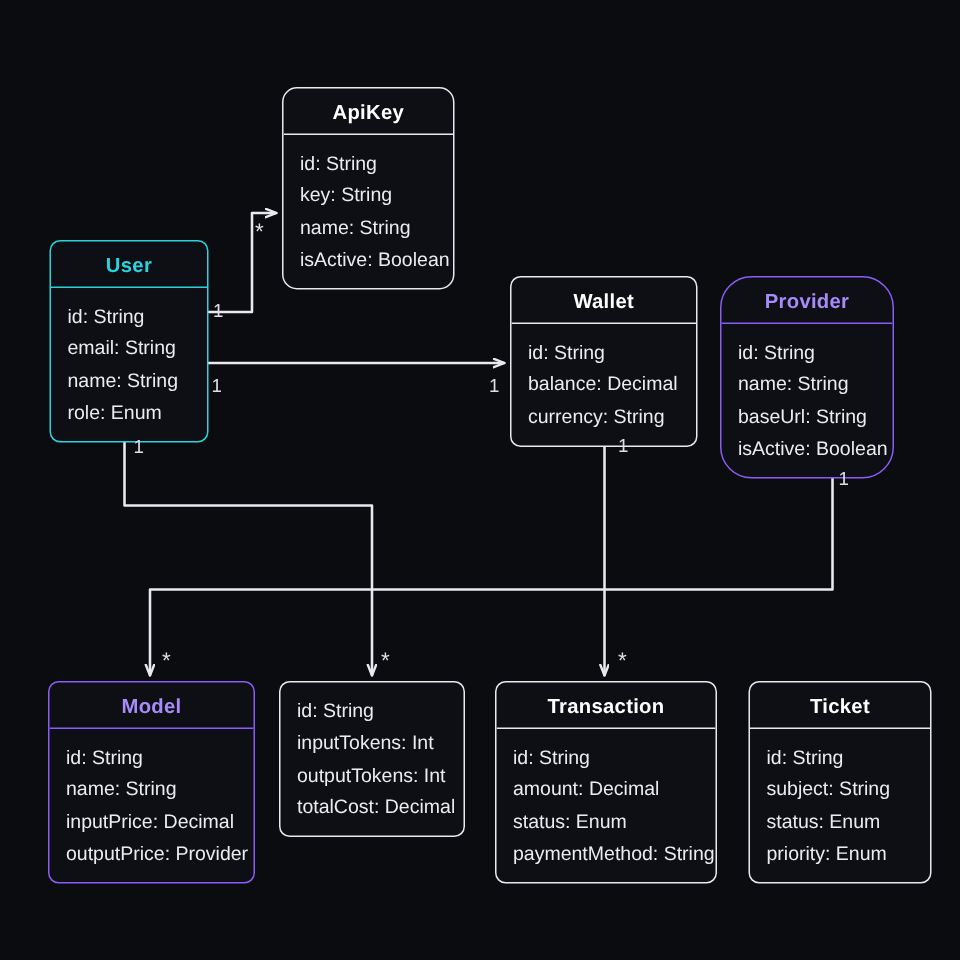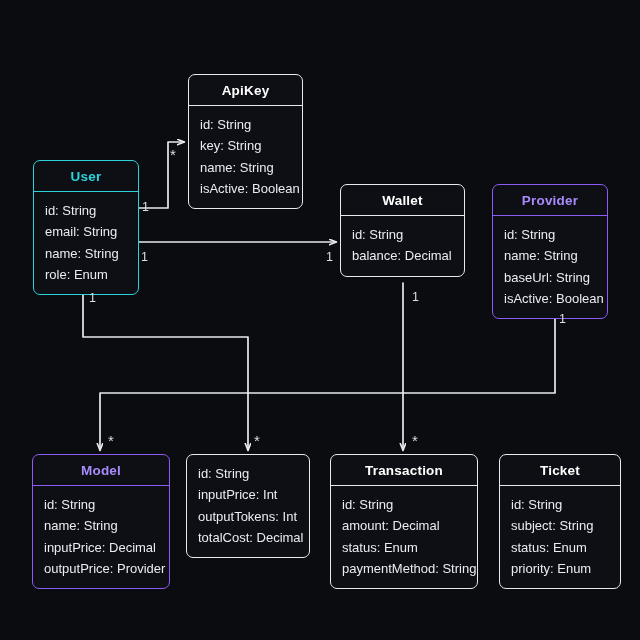--- a/index.html
+++ b/index.html
@@ -76,21 +76,21 @@
       <path d="M133,242 L336,242" marker-end="url(#arrow)"></path>
 
       <path d="M83,289 L83,337 L248,337 L248,450" marker-end="url(#arrow)"></path>
 
       <path d="M403,283 L403,450" marker-end="url(#arrow)"></path>
 
       <path d="M555,305 L555,393 L100,393 L100,450" marker-end="url(#arrow)"></path>
     </g>
   </svg>
 
-<div class="entity" style="left: 188px; top: 74px; width: 115px;">
+<div class="entity" style="left: 188px; top: 58px; width: 115px; border-radius: 10px;">
       <div class="ehead">ApiKey</div>
       <div class="ebody">
         <div class="attr">id: String</div>
         <div class="attr">key: String</div>
         <div class="attr">name: String</div>
         <div class="attr">isActive: Boolean</div>
       </div>
     </div>
     <div class="entity accent-cyan" style="left: 33px; top: 160px; width: 106px;">
       <div class="ehead">User</div>
@@ -99,44 +99,45 @@
         <div class="attr">email: String</div>
         <div class="attr">name: String</div>
         <div class="attr">role: Enum</div>
       </div>
     </div>
     <div class="entity" style="left: 340px; top: 184px; width: 125px;">
       <div class="ehead">Wallet</div>
       <div class="ebody">
         <div class="attr">id: String</div>
         <div class="attr">balance: Decimal</div>
+        <div class="attr">currency: String</div>
       </div>
     </div>
-    <div class="entity accent-purple" style="left: 492px; top: 184px; width: 116px;">
+    <div class="entity accent-purple" style="left: 480px; top: 184px; width: 116px; border-radius: 21px;">
       <div class="ehead">Provider</div>
       <div class="ebody">
         <div class="attr">id: String</div>
         <div class="attr">name: String</div>
         <div class="attr">baseUrl: String</div>
         <div class="attr">isActive: Boolean</div>
       </div>
     </div>
     <div class="entity accent-purple" style="left: 32px; top: 454px; width: 138px;">
       <div class="ehead">Model</div>
       <div class="ebody">
         <div class="attr">id: String</div>
         <div class="attr">name: String</div>
         <div class="attr">inputPrice: Decimal</div>
         <div class="attr">outputPrice: Provider</div>
       </div>
     </div>
     <div class="entity" style="left: 186px; top: 454px; width: 124px;">
       <div class="ebody">
         <div class="attr">id: String</div>
-        <div class="attr">inputPrice: Int</div>
+        <div class="attr">inputTokens: Int</div>
         <div class="attr">outputTokens: Int</div>
         <div class="attr">totalCost: Decimal</div>
       </div>
     </div>
     <div class="entity" style="left: 330px; top: 454px; width: 148px;">
       <div class="ehead">Transaction</div>
       <div class="ebody">
         <div class="attr">id: String</div>
         <div class="attr">amount: Decimal</div>
         <div class="attr">status: Enum</div>

